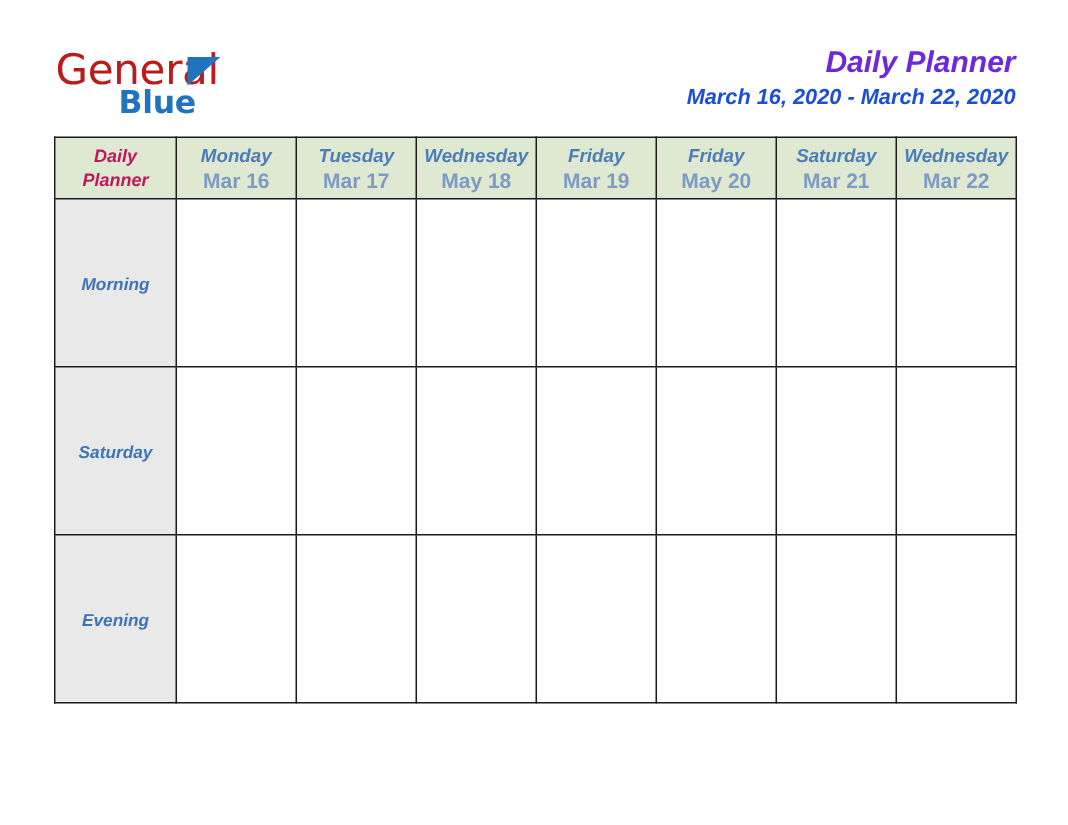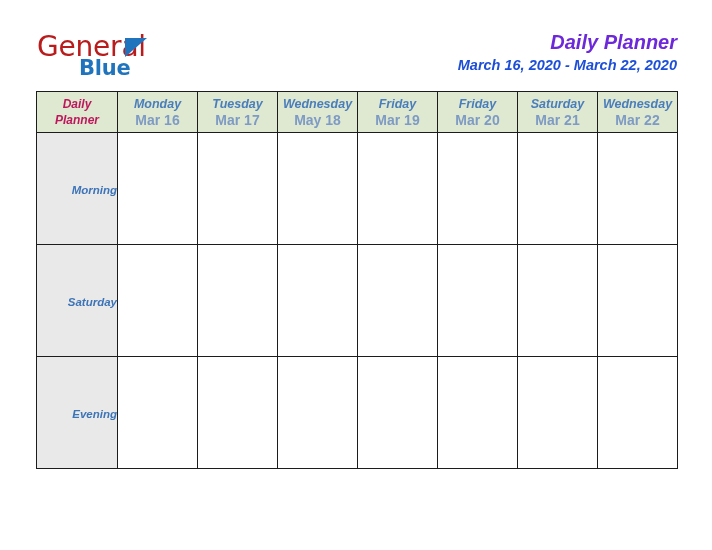--- a/index.html
+++ b/index.html
@@ -135,21 +135,21 @@
   .day-date {
     display: block;
     font-size: 14px;
     line-height: 15px;
     color: #7d9bc4;
   }
 
   
   .row-label-cell {
     background: #e9e9e9;
-    text-align: right;
+    text-align: center;
     vertical-align: middle;
   }
   .row-label-text {
     font-size: 11.5px;
     font-style: italic;
     font-weight: bold;
     color: #3d74b8;
   }
 
   
@@ -208,21 +208,21 @@
       <th class="head-cell">
         <span class="day-name">Wednesday</span>
         <span class="day-date">May 18</span>
       </th>
       <th class="head-cell">
         <span class="day-name">Friday</span>
         <span class="day-date">Mar 19</span>
       </th>
       <th class="head-cell">
         <span class="day-name">Friday</span>
-        <span class="day-date">Mar 20</span>
+        <span class="day-date">May 20</span>
       </th>
       <th class="head-cell">
         <span class="day-name">Saturday</span>
         <span class="day-date">Mar 21</span>
       </th>
       <th class="head-cell">
         <span class="day-name">Wednesday</span>
         <span class="day-date">Mar 22</span>
       </th>
     </tr>

